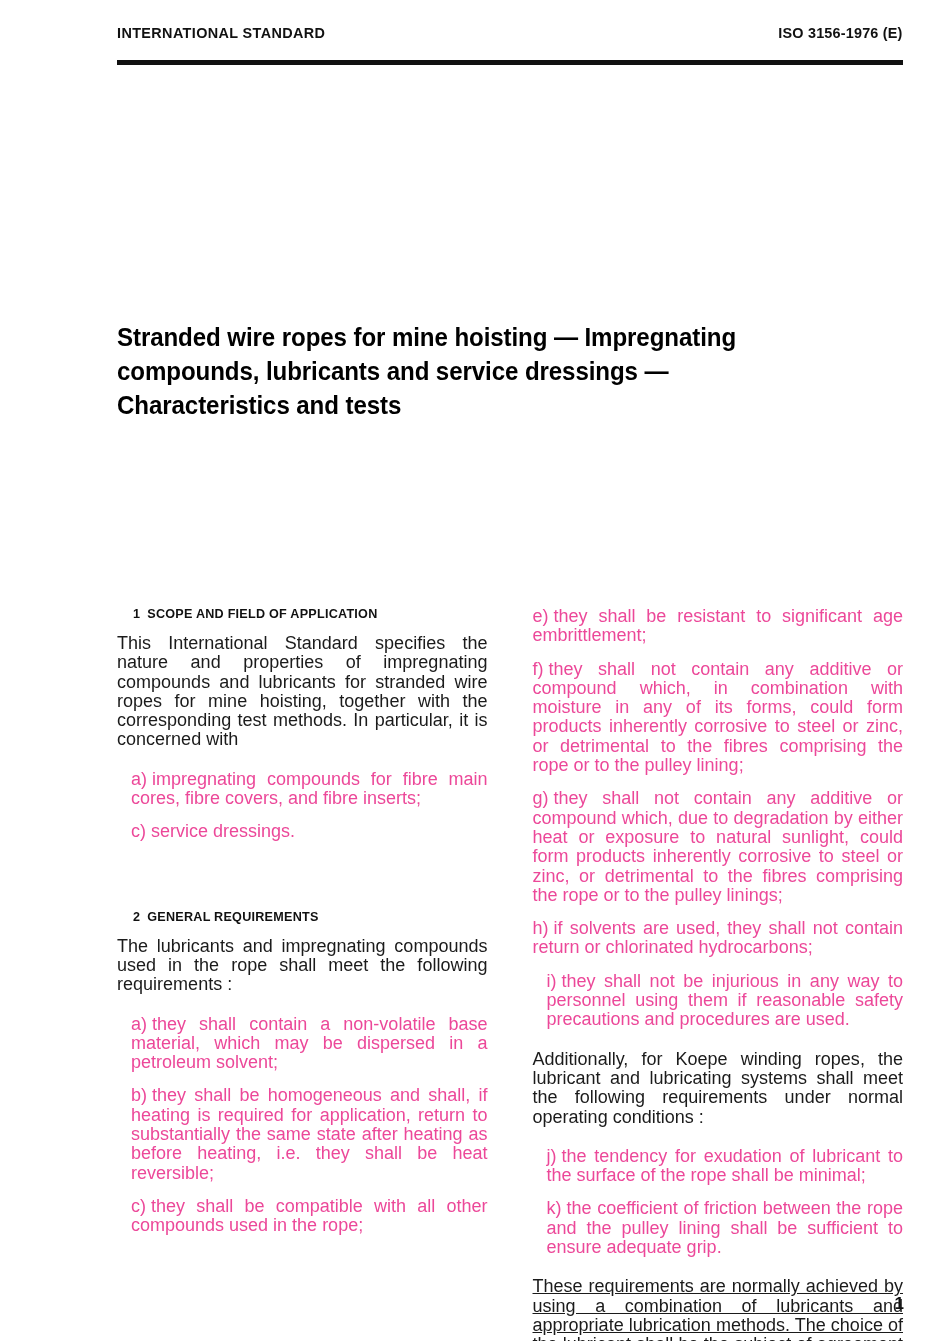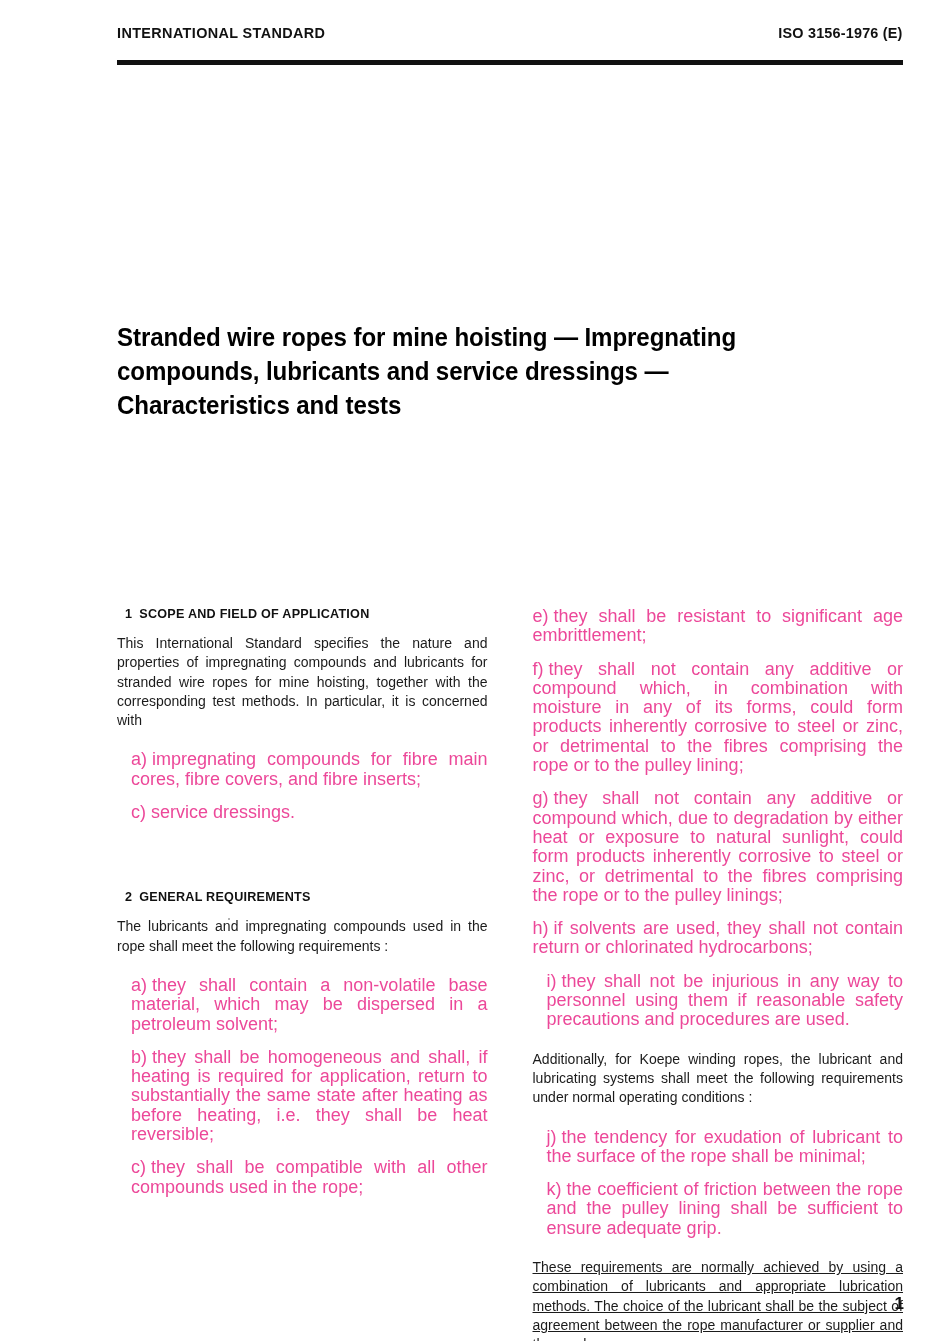--- a/index.html
+++ b/index.html
@@ -85,30 +85,30 @@
   .col {
     width: 371px;
   }
 
   .sec-head {
     font-family: "Liberation Sans", sans-serif;
     font-weight: bold;
     font-size: 12.6px;
     letter-spacing: 0.25px;
     color: #111111;
-    margin: 0 0 13px 8px;
+    margin: 0 0 13px 16px;
   }
   .sec-head .num {
     display: inline-block;
     margin-right: 7px;
   }
 
   p.body {
     font-family: "Liberation Sans", sans-serif;
-    font-size: 14px;
+    font-size: 18px;
     line-height: 19.3px;
     text-align: justify;
     color: #1b1b1b;
     margin: 0 0 14px 0;
     letter-spacing: 0.01px;
   }
   p.body.last { margin-bottom: 0; text-decoration: underline; }
 
   p.item {
     font-family: Liberation Sans, sans-serif;

